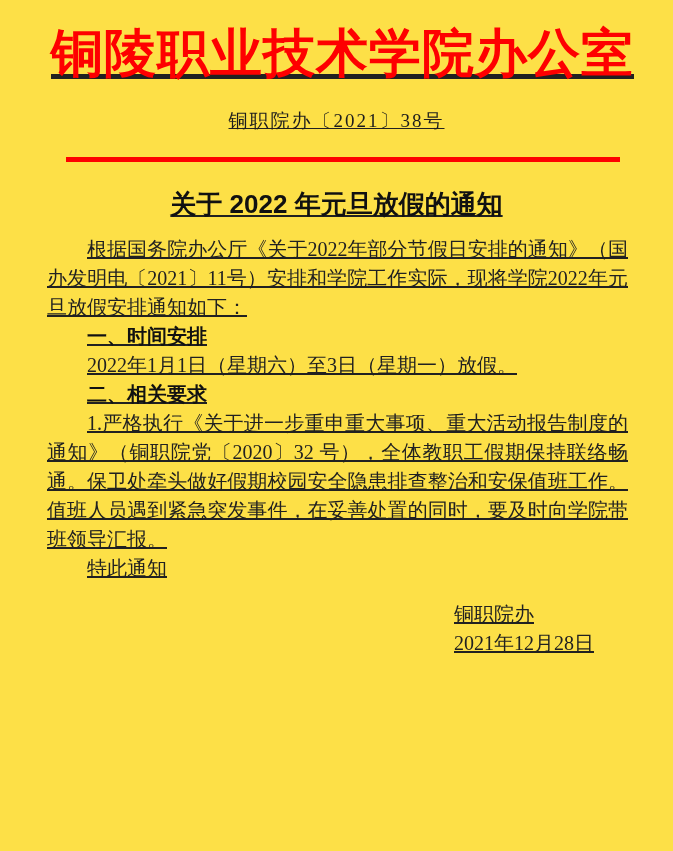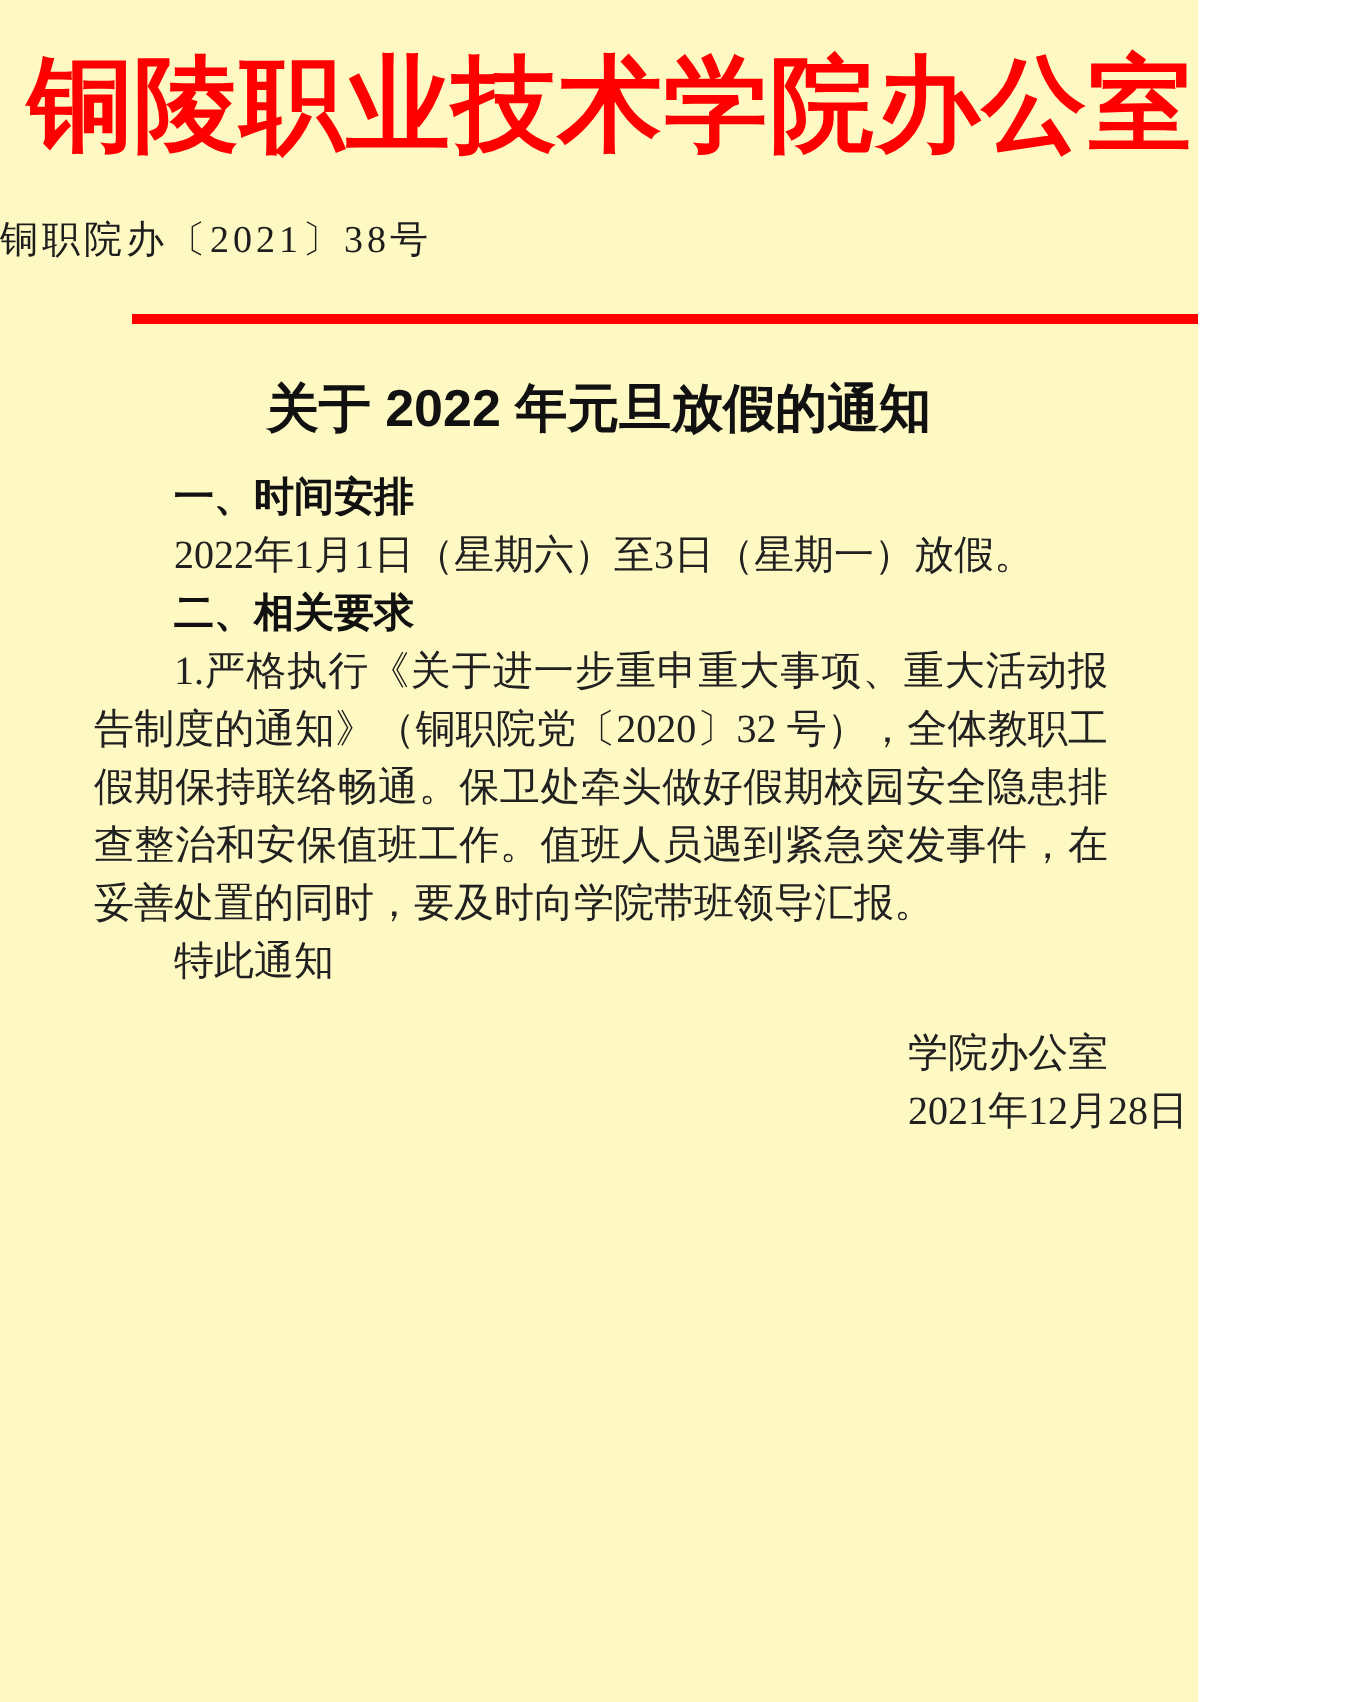--- a/index.html
+++ b/index.html
@@ -1,38 +1,40 @@
 <!DOCTYPE html>
 <html><head>
 <meta charset="utf-8">
 <style>
   html, body { margin: 0; padding: 0; background: #ffffff; }
   .page {
     position: relative;
-    width: 599px;
+    width: 673px;
     height: 851px;
-    background: #fef9c3;
+    background: #fde047;
     color: #212121;
     overflow: hidden;
     font-family: "Liberation Serif", "DejaVu Serif", serif;
+    text-decoration: underline;
   }
   .org-title {
     padding-top: 22px;
     margin-left: 12px;
     text-align: center;
     color: #fe0000;
     font-family: "Liberation Serif", "DejaVu Serif", serif;
     font-weight: bold;
     font-size: 52px;
     line-height: 63px;
     letter-spacing: 1px;
     white-space: nowrap;
   }
   .doc-number {
     margin-top: 26px;
+    text-align: center;
     font-size: 19px;
     line-height: 20px;
     letter-spacing: 2px;
     color: #1d1d1d;
   }
   .red-line {
     margin-top: 26px;
     margin-left: 66px;
     width: 554px;
     height: 5px;
@@ -81,31 +83,32 @@
 
   <div class="doc-number">铜职院办〔2021〕38号</div>
 
   <div class="red-line"></div>
 
   <div class="doc-title">关于 2022 年元旦放假的通知</div>
 
   <div class="body-text">
 
 
+    <p class="para">根据国务院办公厅《关于2022年部分节假日安排的通知》（国办发明电〔2021〕11号）安排和学院工作实际，现将学院2022年元旦放假安排通知如下：</p>
 
     <p class="sec-heading">一、时间安排</p>
 
     <p class="para">2022年1月1日（星期六）至3日（星期一）放假。</p>
 
     <p class="sec-heading">二、相关要求</p>
 
     <p class="para">1.严格执行《关于进一步重申重大事项、重大活动报告制度的通知》（铜职院党〔2020〕32 号），全体教职工假期保持联络畅通。保卫处牵头做好假期校园安全隐患排查整治和安保值班工作。值班人员遇到紧急突发事件，在妥善处置的同时，要及时向学院带班领导汇报。</p>
 
 
     <p class="closing">特此通知</p>
 
     <div class="signature">
-      <div>学院办公室</div>
+      <div>铜职院办</div>
       <div>2021年12月28日</div>
     </div>
 
   </div>
 </div>
 
 </body></html>

